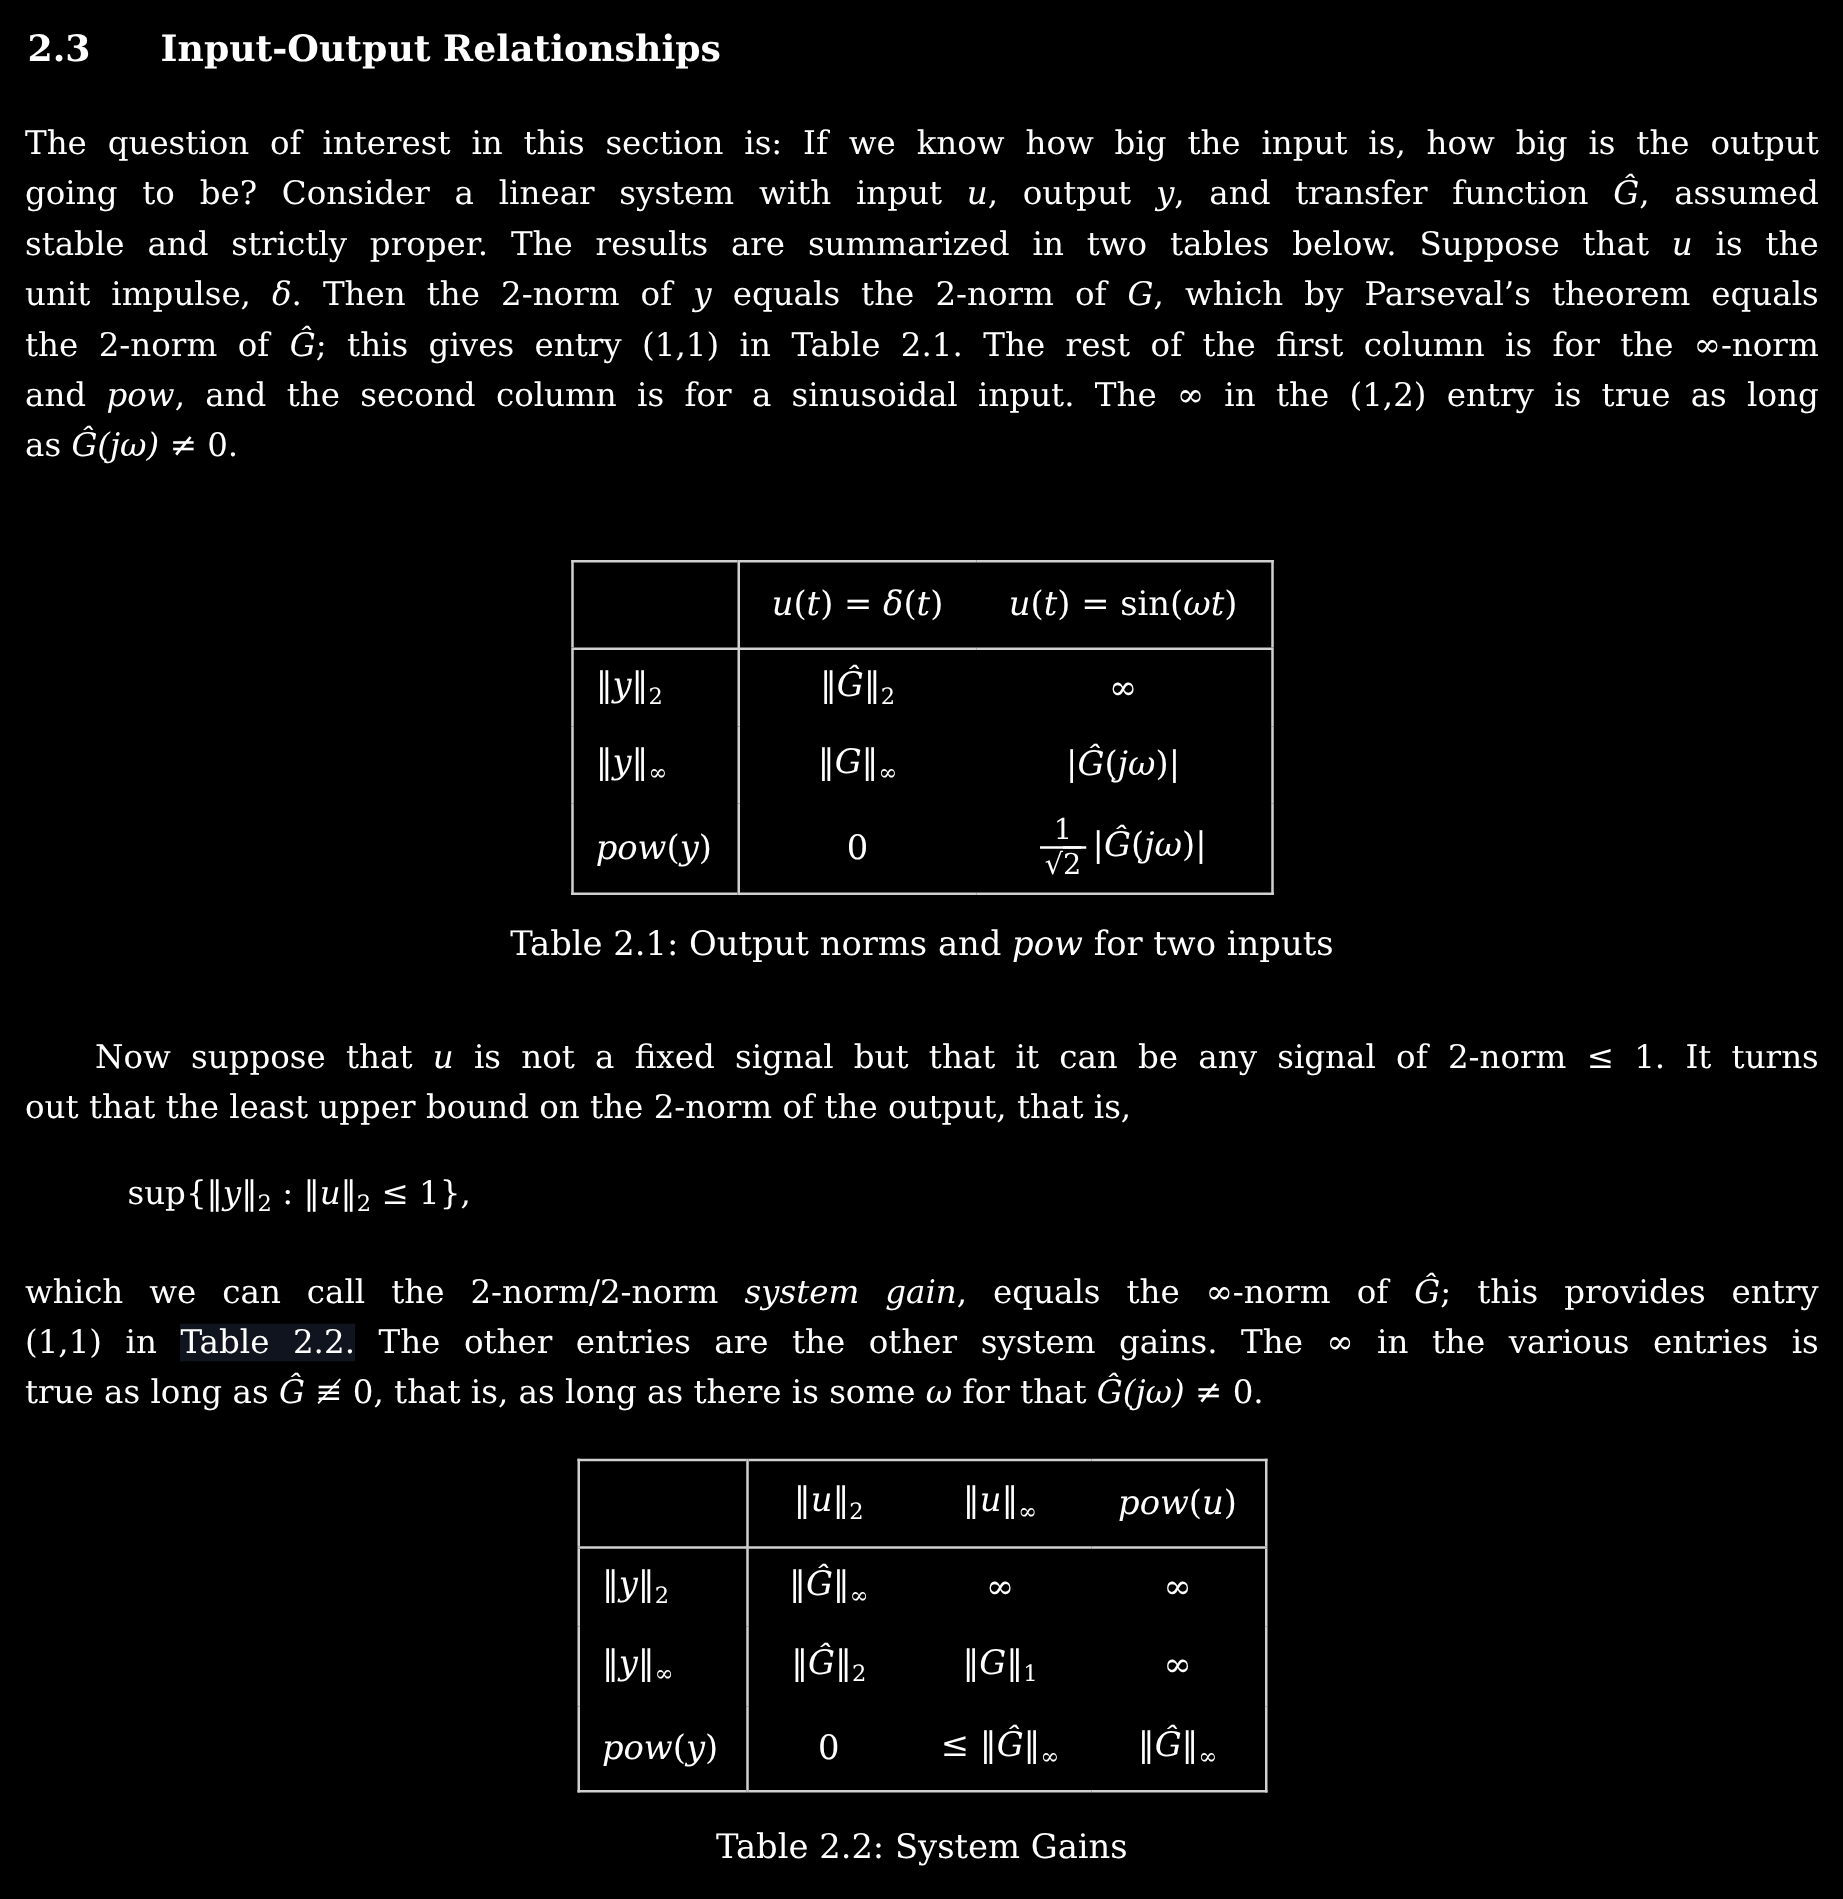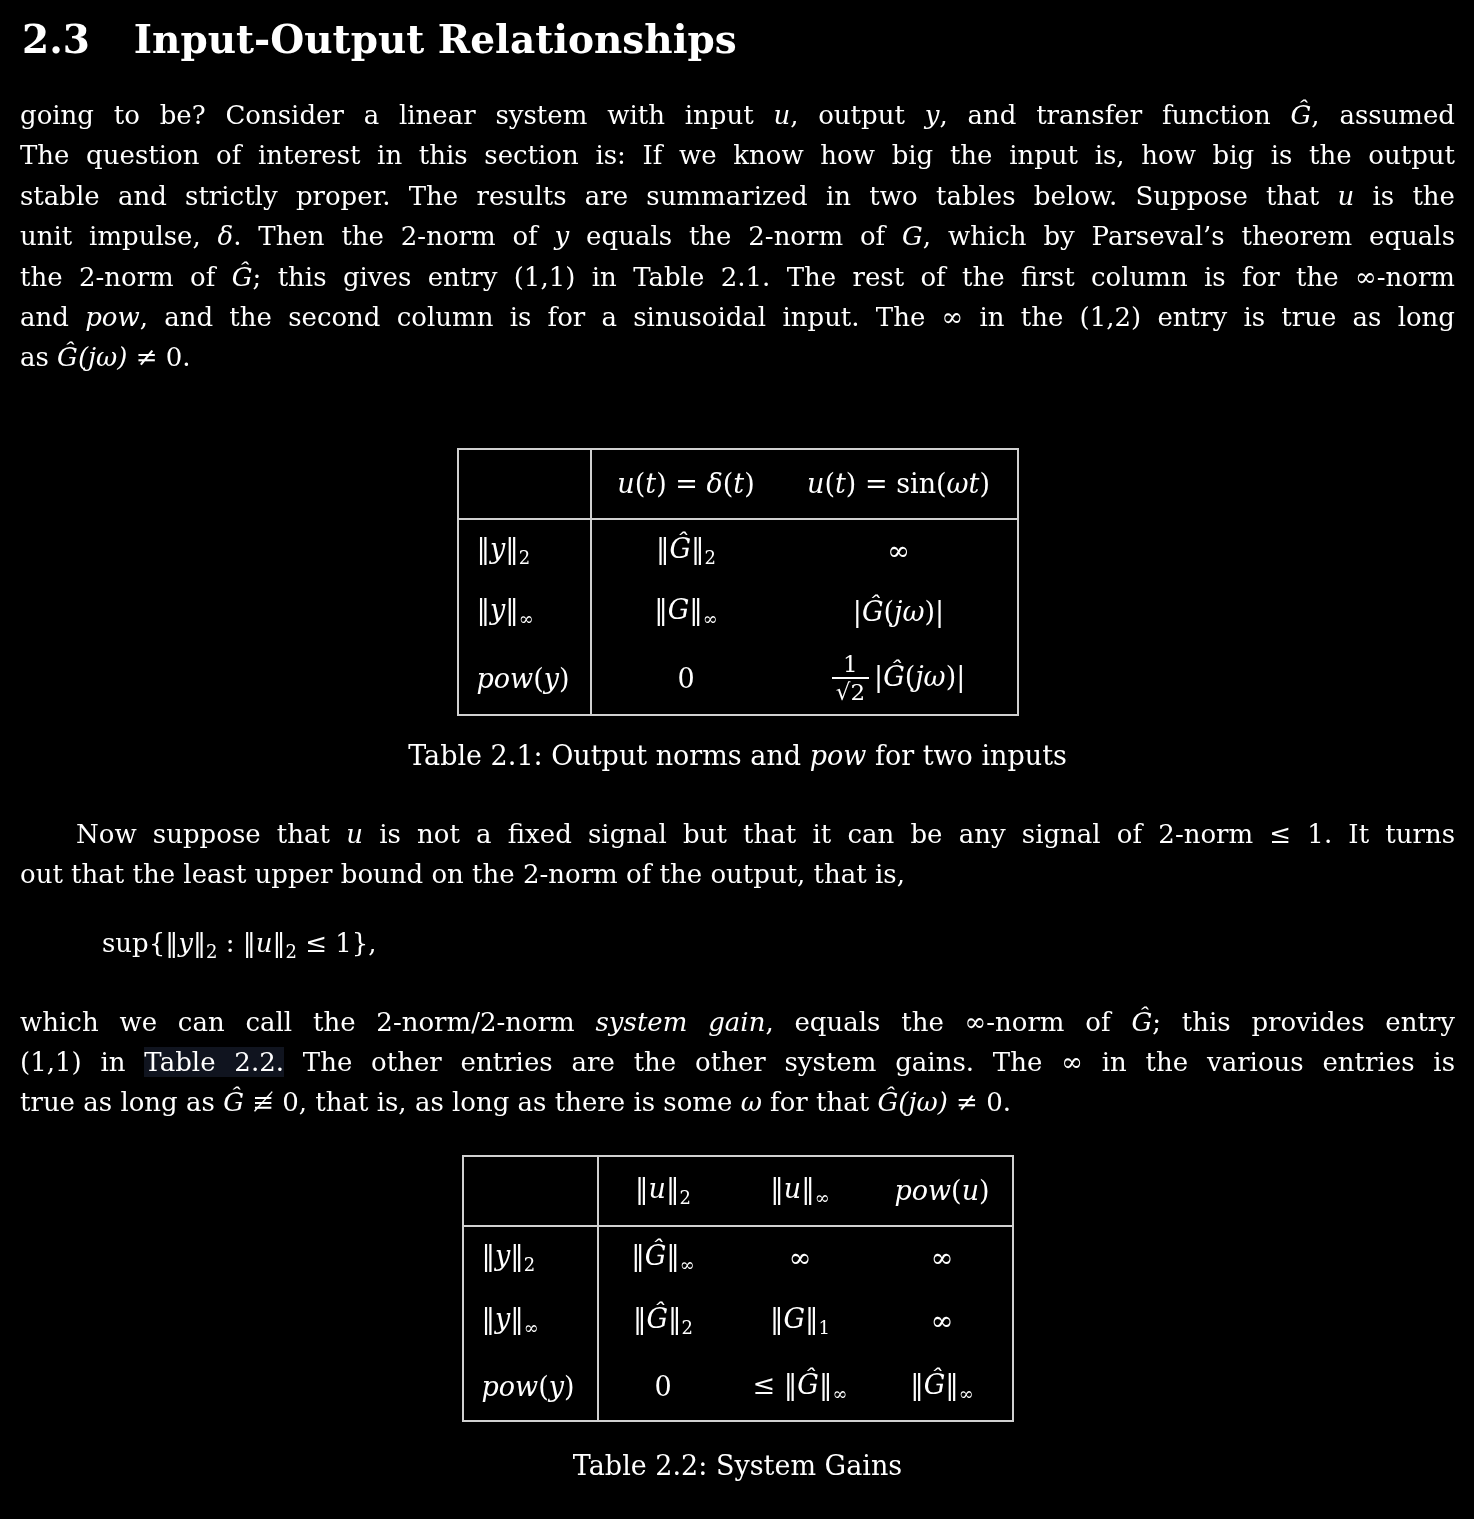--- a/index.html
+++ b/index.html
@@ -3,24 +3,24 @@
 <meta charset="utf-8">
 <style>
   html,body{margin:0;padding:0;background:var(--bg,#000);}
   .page{
     width:1474px;height:1519px;box-sizing:border-box;
     background:var(--bg,#000);color:var(--fg,#fff);
     font-family:"DejaVu Serif","Liberation Serif","DejaVu Sans",serif;
     font-size:26px;position:relative;overflow:hidden;
     padding:16px 19px 0 20px;
   }
-  .heading{display:flex;gap:44px;font-weight:700;font-size:39px;line-height:46px;margin-left:2px;}
+  .heading{display:flex;gap:56px;font-weight:700;font-size:29px;line-height:46px;margin-left:2px;}
   .para{margin:0;}
   #para1{margin-top:33px;}
-  #para2{margin-top:38px;}
+  #para2{margin-top:50px;}
   #para3{margin-top:30px;}
   .line{line-height:40.4px;white-space:normal;}
   .jl{text-align:justify;text-align-last:justify;}
   .indent{text-indent:56px;}
   .it{font-style:italic;}
   .sub{font-size:18px;vertical-align:-6px;}
   .hl{background:var(--hl,#10141f);}
   #equation{margin-top:28px;padding-left:82px;line-height:40px;}
   .tsection{display:flex;flex-direction:column;align-items:center;}
   #table1-section{margin-top:70px;justify-content:space-between;}
@@ -45,22 +45,22 @@
 <body>
 
 <div class="page">
 
   <div class="heading">
     <span>2.3</span>
     <span>Input-Output Relationships</span>
   </div>
 
   <div class="para" id="para1">
+    <div class="line jl"><span>The question of interest in this section is: If we know how big the input is, how big is the output</span></div>
     <div class="line jl"><span>going to be? Consider a linear system with input </span><span class="it">u</span><span>, output </span><span class="it">y</span><span>, and transfer function </span><span class="it">Ĝ</span><span>, assumed</span></div>
-    <div class="line jl"><span>The question of interest in this section is: If we know how big the input is, how big is the output</span></div>
     <div class="line jl"><span>stable and strictly proper. The results are summarized in two tables below. Suppose that </span><span class="it">u</span><span> is the</span></div>
     <div class="line jl"><span>unit impulse, </span><span class="it">δ</span><span>. Then the 2-norm of </span><span class="it">y</span><span> equals the 2-norm of </span><span class="it">G</span><span>, which by Parseval’s theorem equals</span></div>
     <div class="line jl"><span>the 2-norm of </span><span class="it">Ĝ</span><span>; this gives entry (1,1) in Table 2.1. The rest of the first column is for the ∞-norm</span></div>
     <div class="line jl"><span>and </span><span class="it">pow</span><span>, and the second column is for a sinusoidal input. The ∞ in the (1,2) entry is true as long</span></div>
     <div class="line"><span>as </span><span class="it">Ĝ(jω)</span><span> ≠ 0.</span></div>
   </div>
 
   <div class="tsection" id="table1-section">
     <table class="mtable t1">
       <colgroup>

